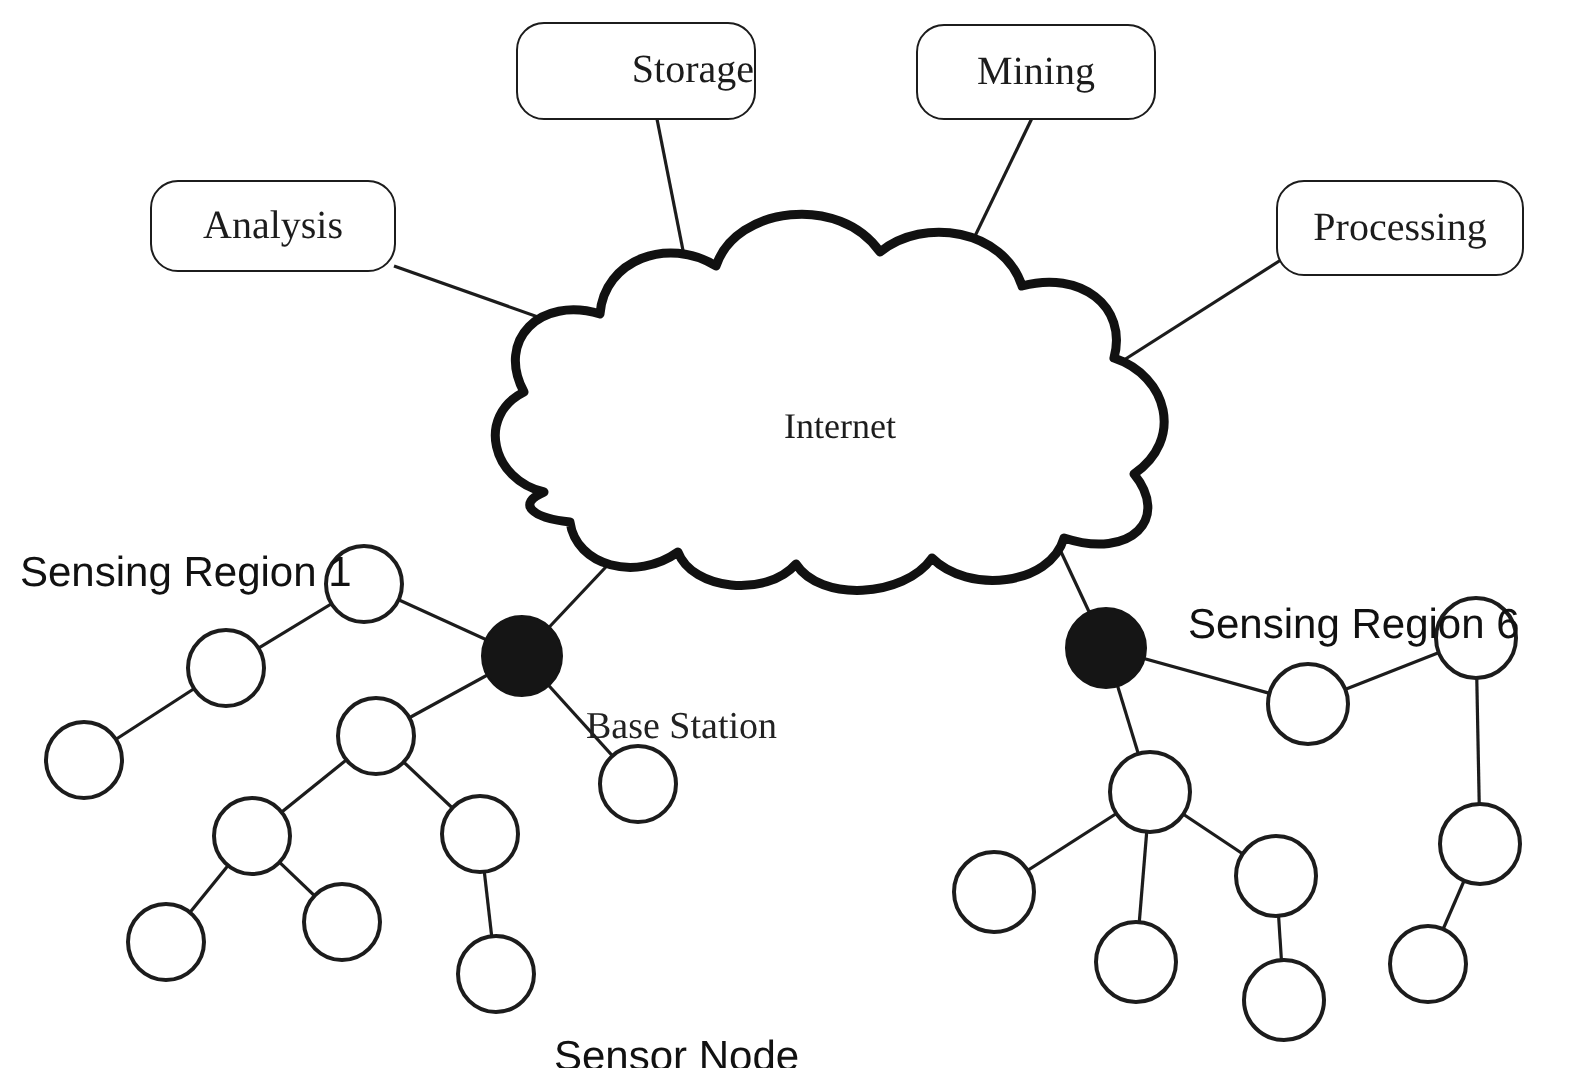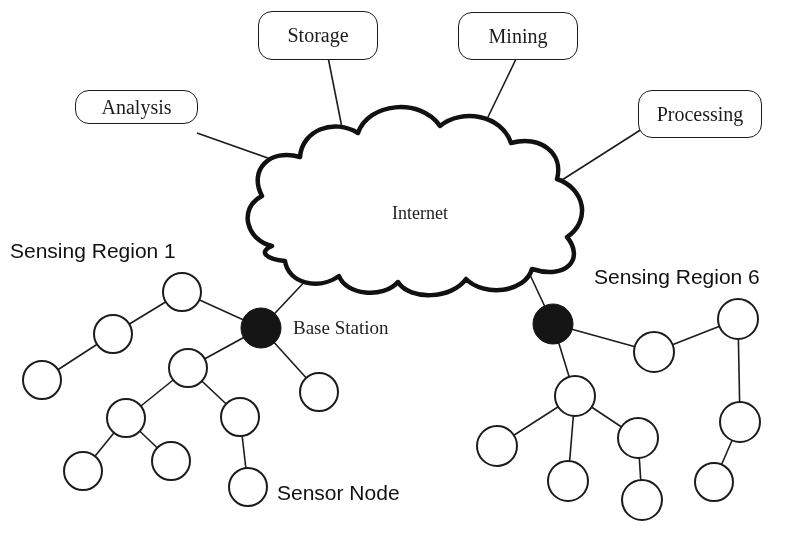--- a/index.html
+++ b/index.html
@@ -20,26 +20,26 @@
   
   .svc-box{
     position:absolute;
     box-sizing:border-box;
     border:1.6px solid #1c1c1c;
     border-radius:14px;
     background:#ffffff;
     display:flex;align-items:center;justify-content:center;
     font-size:20px;color:#1c1c1c;
   }
-  .svc-analysis{left:75px;top:90px;width:123px;height:34px;}
-  .svc-storage{left:258px;top:11px;width:120px;height:49px;}
+  .svc-analysis{left:75px;top:90px;width:123px;height:46px;}
+  .svc-storage{left:258px;top:11px;width:120px;height:49px;justify-content:flex-end;}
   .svc-mining{left:458px;top:12px;width:120px;height:48px;}
   .svc-processing{left:638px;top:90px;width:124px;height:48px;}
   
-  .lbl{position:absolute;white-space:nowrap;color:#111111;line-height:1;}
+  .lbl{position:absolute;white-space:nowrap;color:#111111;line-height:1;margin-top:36px;}
   .lbl-sans{font-family:"Liberation Sans", sans-serif;font-size:21px;}
   .lbl-serif{font-family:"Liberation Serif", serif;font-size:19px;color:#222222;}
   .lbl-region1{left:10px;top:240px;}
   .lbl-region2{left:594px;top:266px;}
   .lbl-base-station{left:293px;top:318px;}
   .lbl-sensor-node{left:277px;top:482px;}
 </style>
 </head>
 <body>
 

